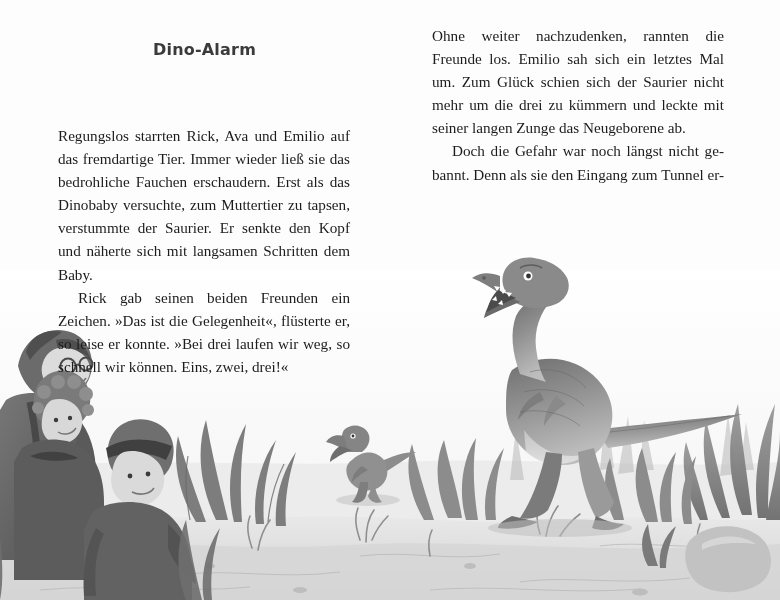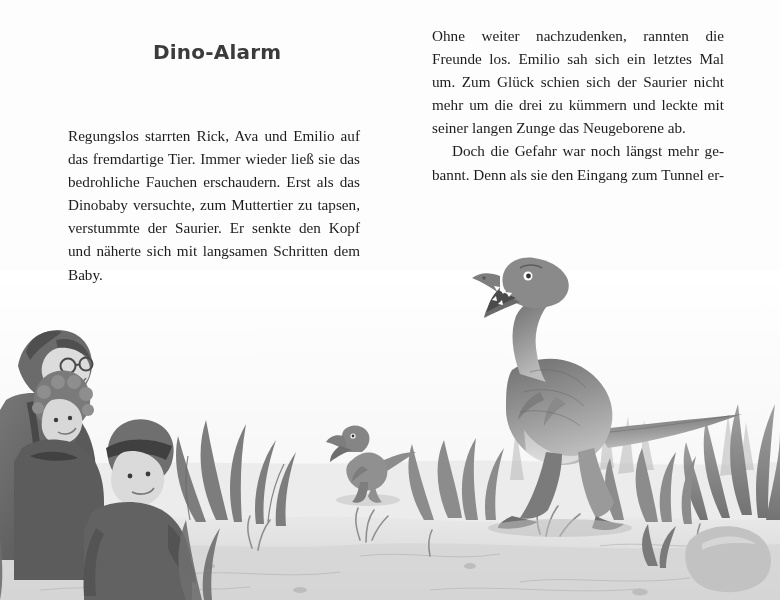--- a/index.html
+++ b/index.html
@@ -43,40 +43,40 @@
     position: absolute;
     width: 290px;
   }
   .col-left {
     left: 58px;
     top: 40px;
   }
   .chapter-title {
     font-family: "DejaVu Sans", sans-serif;
     font-weight: bold;
-    font-size: 20px;
+    font-size: 16px;
     color: #3b3b3b;
     letter-spacing: 0.2px;
     margin: 0 0 12px 95px;
   }
   p {
     margin: 0;
     font-size: 15.2px;
     line-height: 1.52;
     color: #1c1c1c;
     text-align: justify;
     text-justify: inter-word;
     hyphens: manual;
   }
   p.indent {
     text-indent: 20px;
   }
   .left-body {
     position: absolute;
-    left: 68px;
+    left: 58px;
     top: 124px;
     width: 292px;
   }
   .right-body {
     position: absolute;
     left: 432px;
     top: 24px;
     width: 292px;
   }
 </style>
@@ -346,21 +346,22 @@
   </svg>
 
   <div class="text-layer">
 
     <div class="col col-left">
       <h1 class="chapter-title">Dino-Alarm</h1>
     </div>
 
     <div class="left-body">
       <p>Regungslos starrten Rick, Ava und Emilio auf das fremdartige Tier. Immer wieder ließ sie das bedrohliche Fauchen erschaudern. Erst als das Dinobaby versuchte, zum Muttertier zu tapsen, verstummte der Saurier. Er senkte den Kopf und näherte sich mit langsamen Schritten dem Baby.</p>
+      <p class="indent">Rick gab seinen beiden Freunden ein Zeichen. »Das ist die Gelegenheit«, flüsterte er, so leise er konnte. »Bei drei laufen wir weg, so schnell wir können. Eins, zwei, drei!«</p>
     </div>
 
     <div class="right-body">
       <p>Ohne weiter nachzudenken, rannten die Freunde los. Emilio sah sich ein letztes Mal um. Zum Glück schien sich der Saurier nicht mehr um die drei zu kümmern und leckte mit seiner langen Zunge das Neugeborene ab.</p>
-      <p class="indent">Doch die Gefahr war noch längst mehr ge-bannt. Denn als sie den Eingang zum Tunnel er-</p>
+      <p class="indent">Doch die Gefahr war noch längst nicht ge-bannt. Denn als sie den Eingang zum Tunnel er-</p>
     </div>
 
   </div>
 </div>
 
 </body></html>

